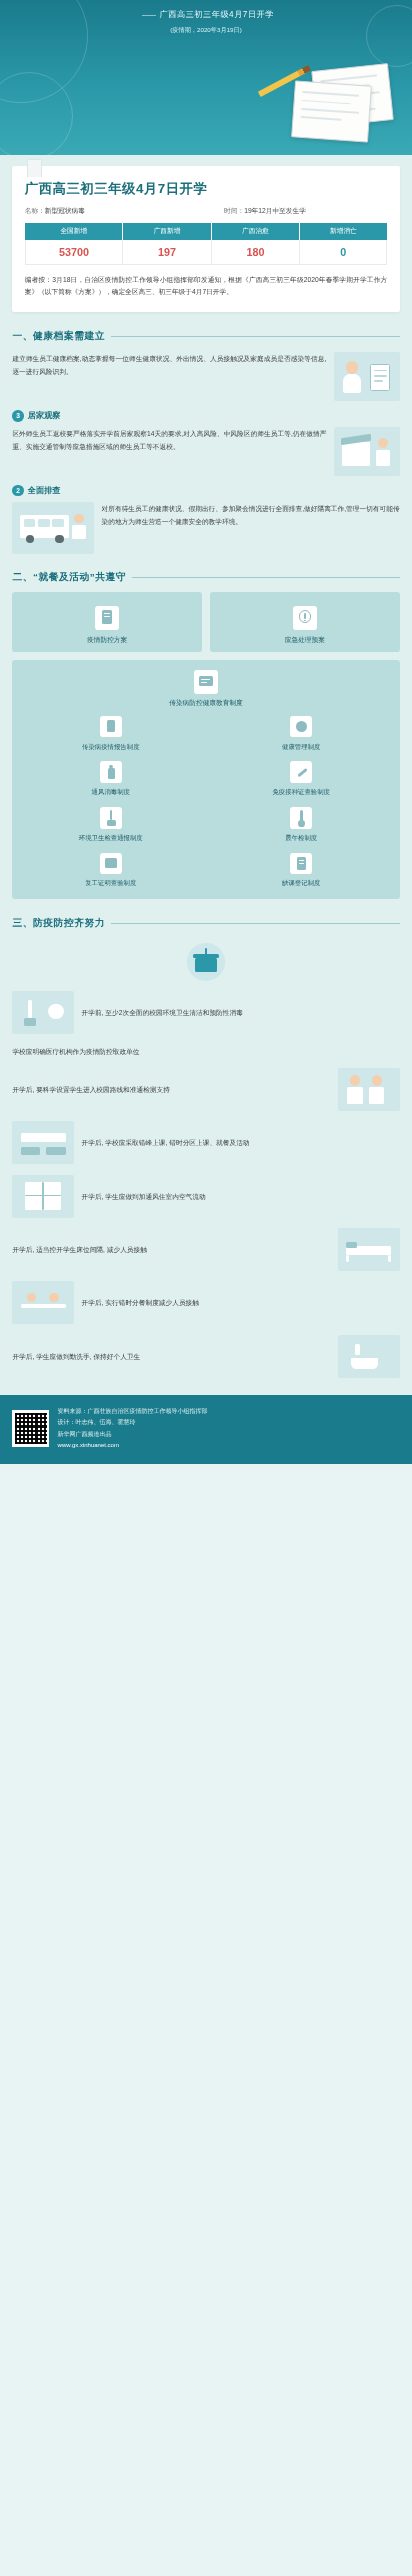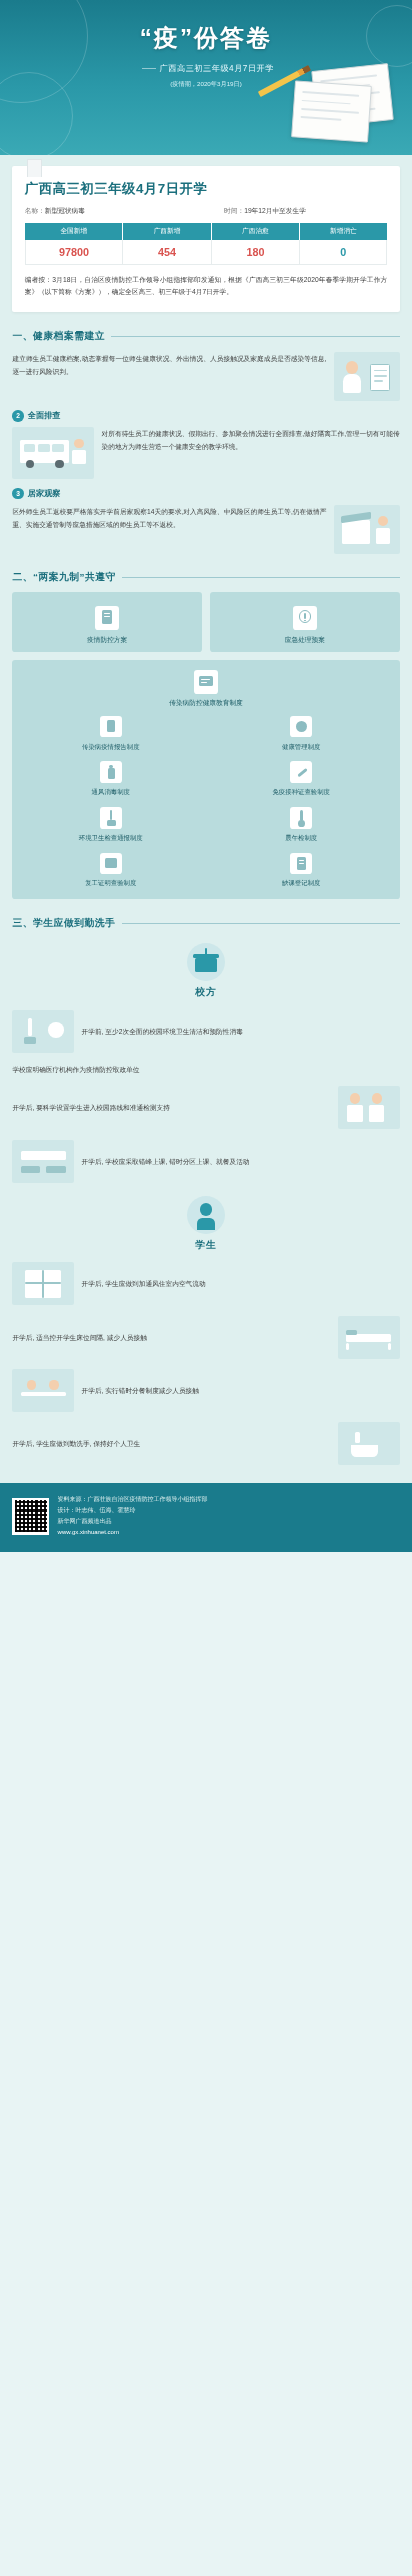--- a/index.html
+++ b/index.html
@@ -373,21 +373,20 @@
       </div>
       <div class="scroll-paper sp2">
         <div class="scroll-line" style="left:7.2px; top:9.3px; width:57px;"></div>
         <div class="scroll-line" style="left:7.2px; top:17.5px; width:49px;"></div>
         <div class="scroll-line" style="left:7.2px; top:26px; width:58px;"></div>
         <div class="scroll-line" style="left:7.2px; top:34px; width:41px;"></div>
       </div>
       <div class="pencil"></div>
     </div>
 
-    <div class="header-title">“疫”份答卷</div>
     <div class="header-sub">
       <span class="header-sub-line"></span><span>广西高三初三年级4月7日开学</span>
     </div>
     <div class="header-date">(疫情期，2020年3月19日)</div>
   </div>
 
   <div class="card">
     <div class="card-corner"></div>
     <div class="card-title">广西高三初三年级4月7日开学</div>
 
@@ -404,22 +403,22 @@
       <thead>
         <tr>
           <th>全国新增</th>
           <th>广西新增</th>
           <th>广西治愈</th>
           <th>新增消亡</th>
         </tr>
       </thead>
       <tbody>
         <tr>
-          <td>97800</td>
-          <td>454</td>
+          <td>53700</td>
+          <td>197</td>
           <td>180</td>
           <td class="zero">0</td>
         </tr>
       </tbody>
     </table>
 
     <div class="note">编者按：3月18日，自治区疫情防控工作领导小组指挥部印发通知，根据《广西高三初三年级2020年春季学期开学工作方案》（以下简称《方案》），确定全区高三、初三年级于4月7日开学。</div>
   </div>
 
   <div class="section-head">
@@ -437,57 +436,57 @@
         <div class="fig-rect" style="left:36px; top:12.4px; width:20.6px; height:27px; background:#ffffff; border:1px solid #9bc6c9;"></div>
         <div class="fig-rect" style="left:40px; top:17.5px; width:13.4px; height:1.5px; background:#bcd9dc;"></div>
         <div class="fig-rect" style="left:40px; top:23px; width:13.4px; height:1.5px; background:#bcd9dc;"></div>
         <div class="fig-rect" style="left:40px; top:28px; width:9.3px; height:1.5px; background:#bcd9dc;"></div>
       </div>
     </div>
   </div>
 
   <div class="item">
     <div class="item-title">
+      <span class="dot-icon">3</span>
+      <span>居家观察</span>
+    </div>
+    <div class="item-with-illu">
+      <div class="txt item-body">区外师生员工返校要严格落实开学前居家观察14天的要求,对入高风险、中风险区的师生员工等,仍在做情严重、实施交通管制等应急措施区域的师生员工等不返校。</div>
+      <div class="illu-box">
+        <div class="fig-rect" style="left:8.2px; top:15.5px; width:28px; height:24px; background:#ffffff;"></div>
+        <div class="fig-rect" style="left:7.2px; top:9.3px; width:30px; height:7.2px; background:#9bc6c9; transform: skewY(-8deg);"></div>
+        <div class="fig-circle" style="left:44px; top:11.3px; width:10.3px; height:10.3px; background:#f4cfae;"></div>
+        <div class="fig-rect" style="left:42px; top:23px; width:14.4px; height:16.5px; background:#ffffff;"></div>
+      </div>
+    </div>
+  </div>
+
+  <div class="item">
+    <div class="item-title">
       <span class="dot-icon">2</span>
       <span>全面排查</span>
     </div>
     <div class="item-with-illu">
       <div class="illu-box wide">
         <div class="fig-rect" style="left:7.2px; top:13.4px; width:49px; height:23px; background:#ffffff;"></div>
         <div class="fig-rect" style="left:11.3px; top:17.5px; width:11.3px; height:8.2px; background:#cfe7e8;"></div>
         <div class="fig-rect" style="left:26px; top:17.5px; width:11.3px; height:8.2px; background:#cfe7e8;"></div>
         <div class="fig-rect" style="left:40px; top:17.5px; width:11.3px; height:8.2px; background:#cfe7e8;"></div>
         <div class="fig-circle" style="left:13.4px; top:33px; width:8.2px; height:8.2px; background:#5b6b70;"></div>
         <div class="fig-circle" style="left:43px; top:33px; width:8.2px; height:8.2px; background:#5b6b70;"></div>
         <div class="fig-circle" style="left:62px; top:12.4px; width:9.3px; height:9.3px; background:#f4cfae;"></div>
         <div class="fig-rect" style="left:60px; top:23px; width:13.4px; height:14.4px; background:#ffffff;"></div>
       </div>
       <div class="txt item-body">对所有待生员工的健康状况、假期出行、参加聚会情况进行全面排查,做好隔离工作,管理一切有可能传染的地方为师生营造一个健康安全的教学环境。</div>
     </div>
   </div>
 
-  <div class="item">
-    <div class="item-title">
-      <span class="dot-icon">3</span>
-      <span>居家观察</span>
-    </div>
-    <div class="item-with-illu">
-      <div class="txt item-body">区外师生员工返校要严格落实开学前居家观察14天的要求,对入高风险、中风险区的师生员工等,仍在做情严重、实施交通管制等应急措施区域的师生员工等不返校。</div>
-      <div class="illu-box">
-        <div class="fig-rect" style="left:8.2px; top:15.5px; width:28px; height:24px; background:#ffffff;"></div>
-        <div class="fig-rect" style="left:7.2px; top:9.3px; width:30px; height:7.2px; background:#9bc6c9; transform: skewY(-8deg);"></div>
-        <div class="fig-circle" style="left:44px; top:11.3px; width:10.3px; height:10.3px; background:#f4cfae;"></div>
-        <div class="fig-rect" style="left:42px; top:23px; width:14.4px; height:16.5px; background:#ffffff;"></div>
-      </div>
-    </div>
-  </div>
-
   <div class="section-head">
     <span>二、</span>
-    <span>“两案九制”共遵守</span>
+    <span>“就餐及活动”共遵守</span>
     <span class="bar"></span>
   </div>
 
   <div class="plan-row">
     <div class="plan-pill">
       <div class="pic">
         <div class="fig-rect" style="left:6.7px; top:4.1px; width:10.3px; height:14.4px; background:#8cbcc1;"></div>
         <div class="fig-rect" style="left:8.8px; top:7.2px; width:6.2px; height:1px; background:#ffffff;"></div>
         <div class="fig-rect" style="left:8.8px; top:10.3px; width:6.2px; height:1px; background:#ffffff;"></div>
       </div>
@@ -565,31 +564,30 @@
           <div class="fig-rect" style="left:8.2px; top:7.2px; width:5.2px; height:1px; background:#ffffff;"></div>
           <div class="fig-rect" style="left:8.2px; top:10.3px; width:5.2px; height:1px; background:#ffffff;"></div>
         </div>
         <div>缺课登记制度</div>
       </div>
     </div>
   </div>
 
   <div class="section-head">
     <span>三、</span>
-    <span>学生应做到勤洗手</span>
+    <span>防疫防控齐努力</span>
     <span class="bar"></span>
   </div>
 
   <div class="party-head">
     <div class="party-badge">
       <div class="fig-rect" style="left:8.2px; top:14.4px; width:21.6px; height:14.4px; background:#2a98a8;"></div>
       <div class="fig-rect" style="left:6.2px; top:11.3px; width:26px; height:3.6px; background:#2a98a8;"></div>
       <div class="fig-rect" style="left:18px; top:5.2px; width:2.1px; height:6.2px; background:#2a98a8;"></div>
     </div>
-    <div class="party-name">校方</div>
   </div>
 
   <div class="row-item">
     <div class="row-illu">
       <div class="fig-rect" style="left:15.5px; top:8.2px; width:4.1px; height:18.5px; background:#ffffff;"></div>
       <div class="fig-rect" style="left:11.3px; top:27px; width:12.4px; height:7.2px; background:#9bc6c9;"></div>
       <div class="fig-circle" style="left:36px; top:12.4px; width:15.5px; height:15.5px; background:#ffffff;"></div>
     </div>
     <div class="txt">开学前, 至少2次全面的校园环境卫生清洁和预防性消毒</div>
   </div>
@@ -610,27 +608,20 @@
 
   <div class="row-item">
     <div class="row-illu">
       <div class="fig-rect" style="left:8.2px; top:11.3px; width:45px; height:9.3px; background:#ffffff;"></div>
       <div class="fig-rect" style="left:8.2px; top:26px; width:19.6px; height:7.2px; background:#9bc6c9;"></div>
       <div class="fig-rect" style="left:34px; top:26px; width:19.6px; height:7.2px; background:#9bc6c9;"></div>
     </div>
     <div class="txt">开学后, 学校应采取错峰上课, 错时分区上课、就餐及活动</div>
   </div>
 
-  <div class="party-head">
-    <div class="party-badge">
-      <div class="fig-circle" style="left:13px; top:7.2px; width:12.4px; height:12.4px; background:#2a98a8;"></div>
-      <div class="fig-rect" style="left:9.8px; top:21.6px; width:18.5px; height:12.4px; background:#2a98a8; border-radius:5.2px 5.2px 0 0;"></div>
-    </div>
-    <div class="party-name">学生</div>
-  </div>
 
   <div class="row-item">
     <div class="row-illu">
       <div class="fig-rect" style="left:12.4px; top:7.2px; width:36px; height:28px; background:#ffffff;"></div>
       <div class="fig-rect" style="left:30px; top:7.2px; width:1.5px; height:28px; background:#9bc6c9;"></div>
       <div class="fig-rect" style="left:12.4px; top:20px; width:36px; height:1.5px; background:#9bc6c9;"></div>
     </div>
     <div class="txt">开学后, 学生应做到加通风住室内空气流动</div>
   </div>
 

